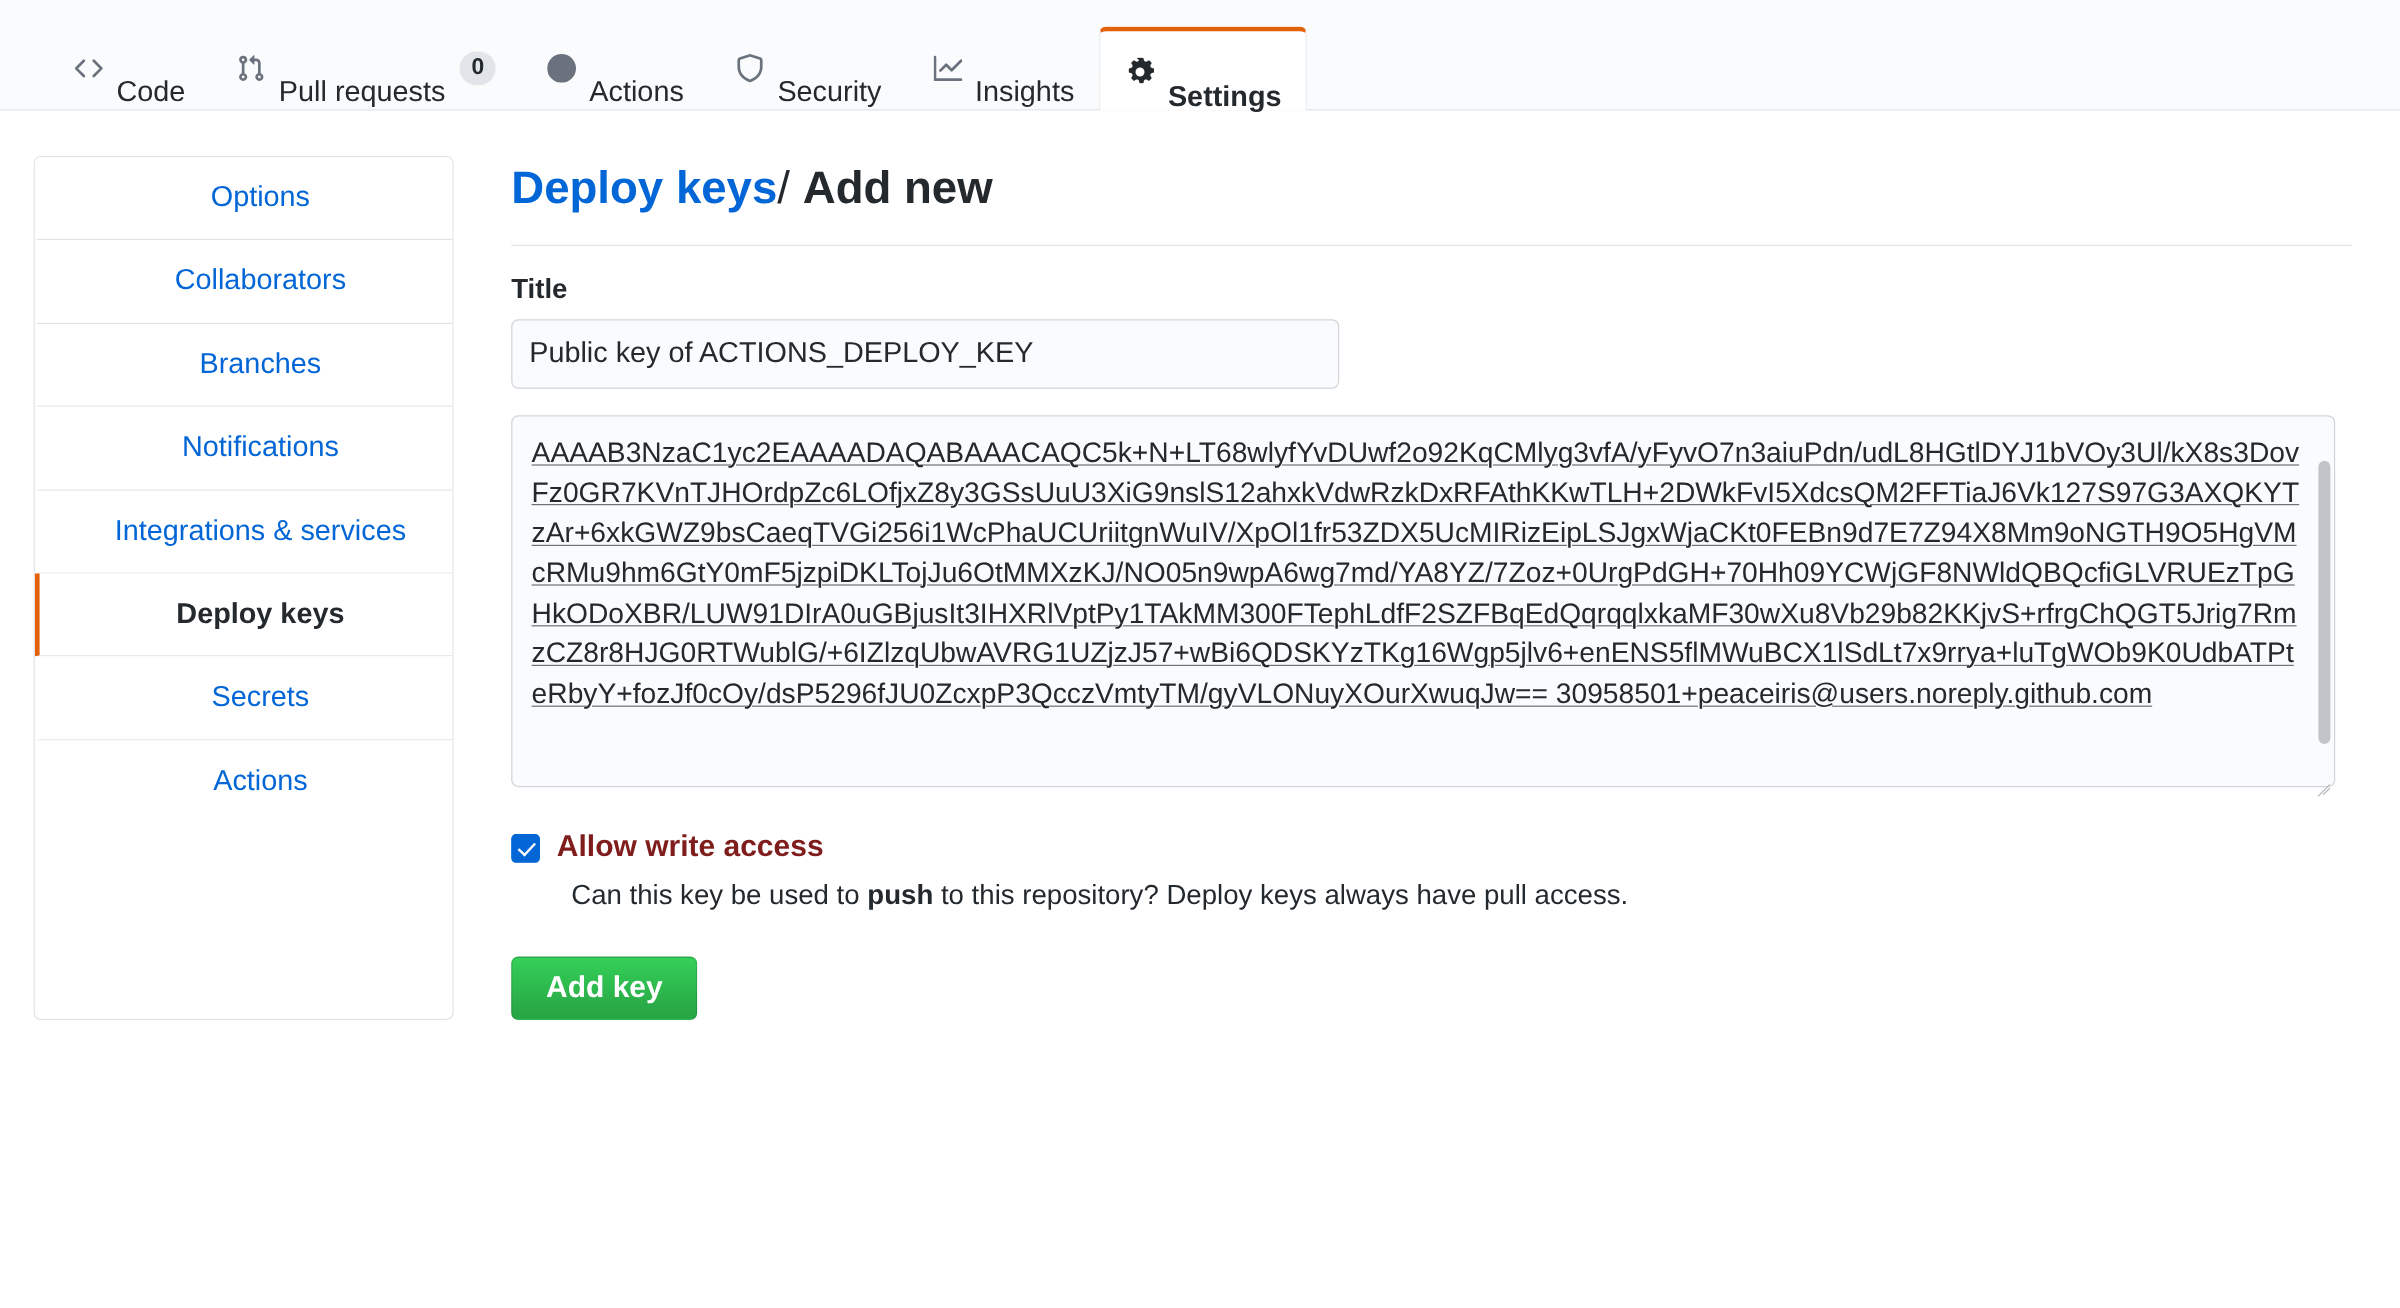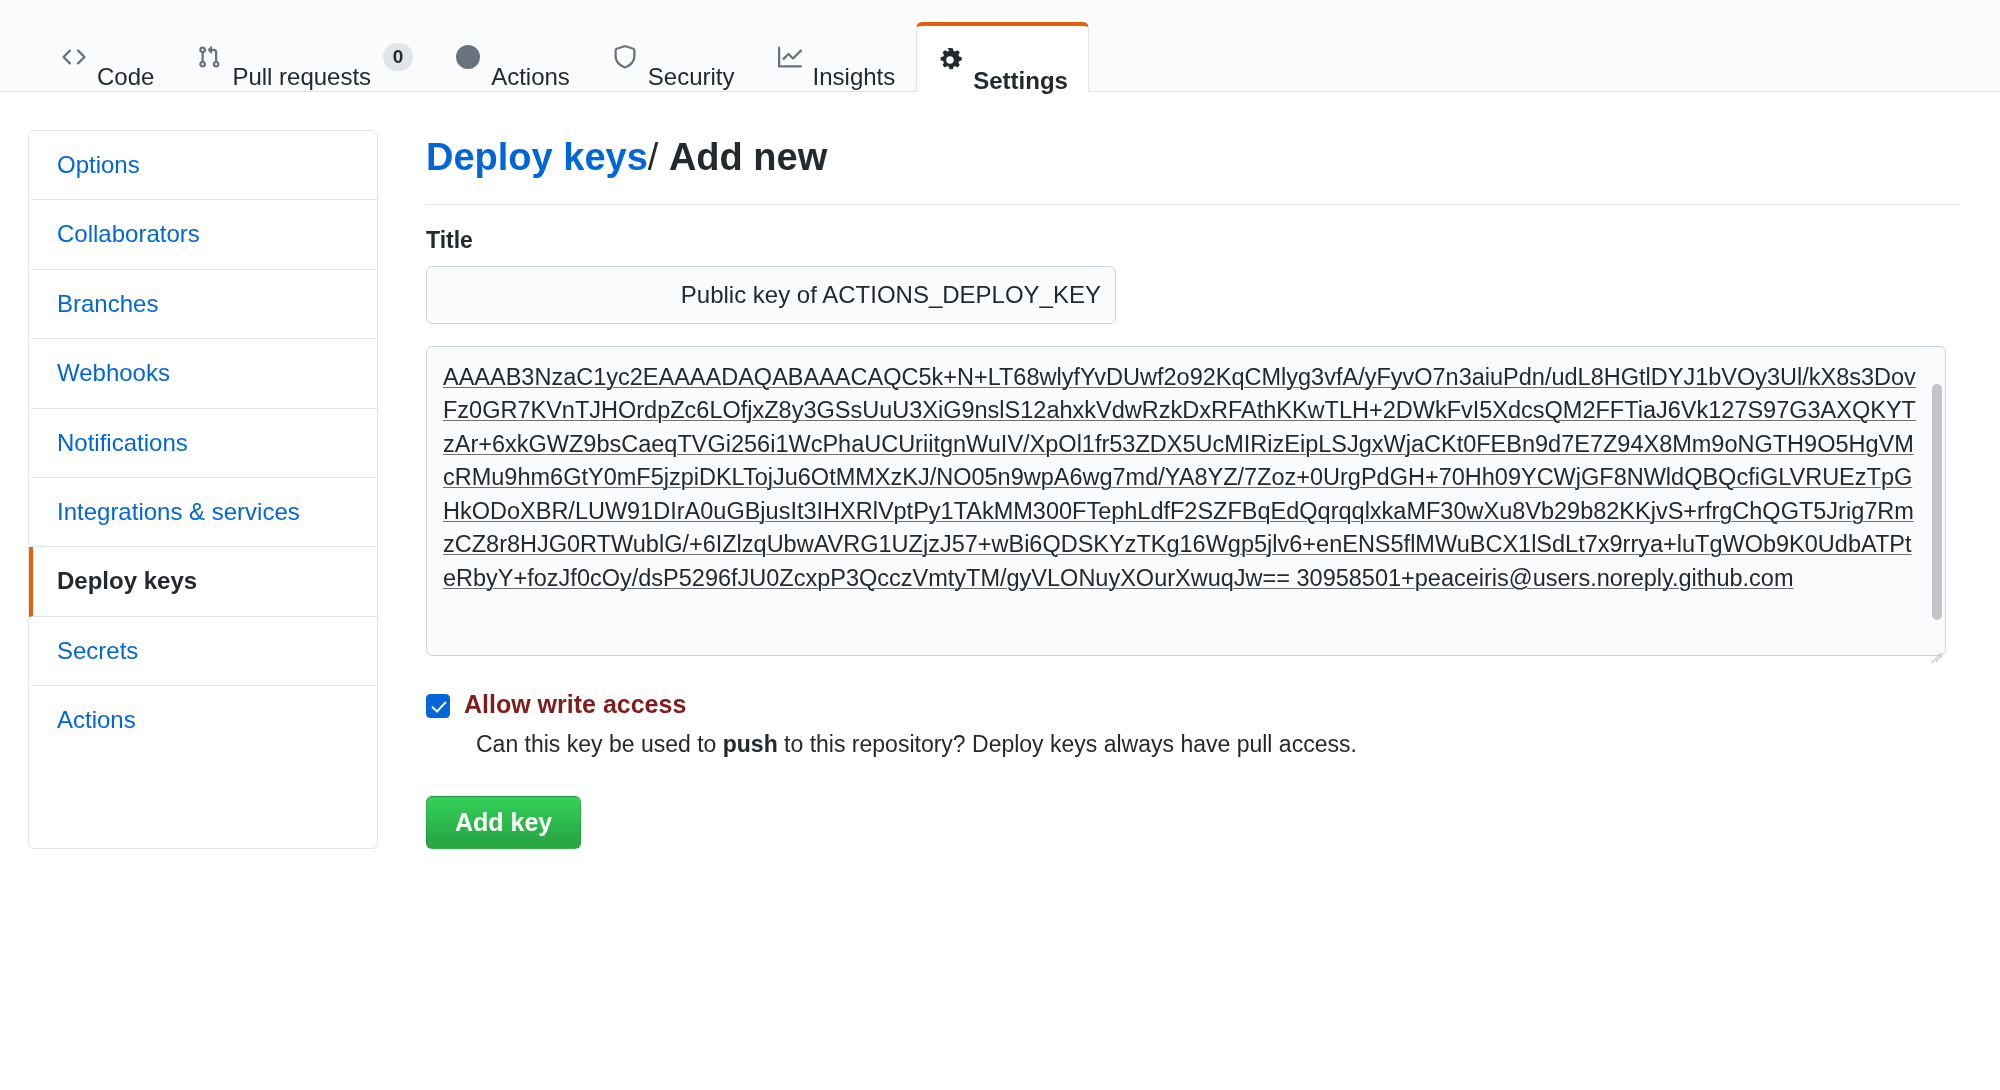--- a/index.html
+++ b/index.html
@@ -80,20 +80,21 @@
   }
 
   
   .sidebar {
     width: 350px;
     flex: 0 0 350px;
     border: 1px solid #e1e4e8;
     border-radius: 6px;
     overflow: hidden;
     background: #fff;
+    text-align: center;
   }
   .side-item {
     display: block;
     padding: 18px 0 18px 24px;
     font-size: 24px;
     color: #0366d6;
     text-decoration: none;
     border-bottom: 1px solid #e1e4e8;
     border-left: 4px solid transparent;
     line-height: 1.35;
@@ -141,21 +142,20 @@
     width: 690px;
     height: 58px;
     padding: 8px 14px;
     font-size: 24px;
     font-family: "Liberation Sans", sans-serif;
     color: #24292e;
     background: #fafbfc;
     border: 1px solid #d1d5da;
     border-radius: 6px;
     outline: none;
-    text-align: right;
   }
 
   .key-wrap {
     position: relative;
     width: 100%;
     max-width: 1520px;
   }
   .key-area {
     width: 100%;
     height: 310px;
@@ -321,21 +321,20 @@
     <span class="tab-label">Settings</span>
   </a>
 </nav>
 
 <div class="page">
 
   <aside class="sidebar">
     <a class="side-item" href="#">Options</a>
     <a class="side-item" href="#">Collaborators</a>
     <a class="side-item" href="#">Branches</a>
-    <a class="side-item" href="#">Webhooks</a>
     <a class="side-item" href="#">Notifications</a>
     <a class="side-item" href="#">Integrations &amp; services</a>
     <a class="side-item selected" href="#">Deploy keys</a>
     <a class="side-item" href="#">Secrets</a>
     <a class="side-item" href="#">Actions</a>
   </aside>
 
   <main class="content">
 
     <h1 class="page-heading">

